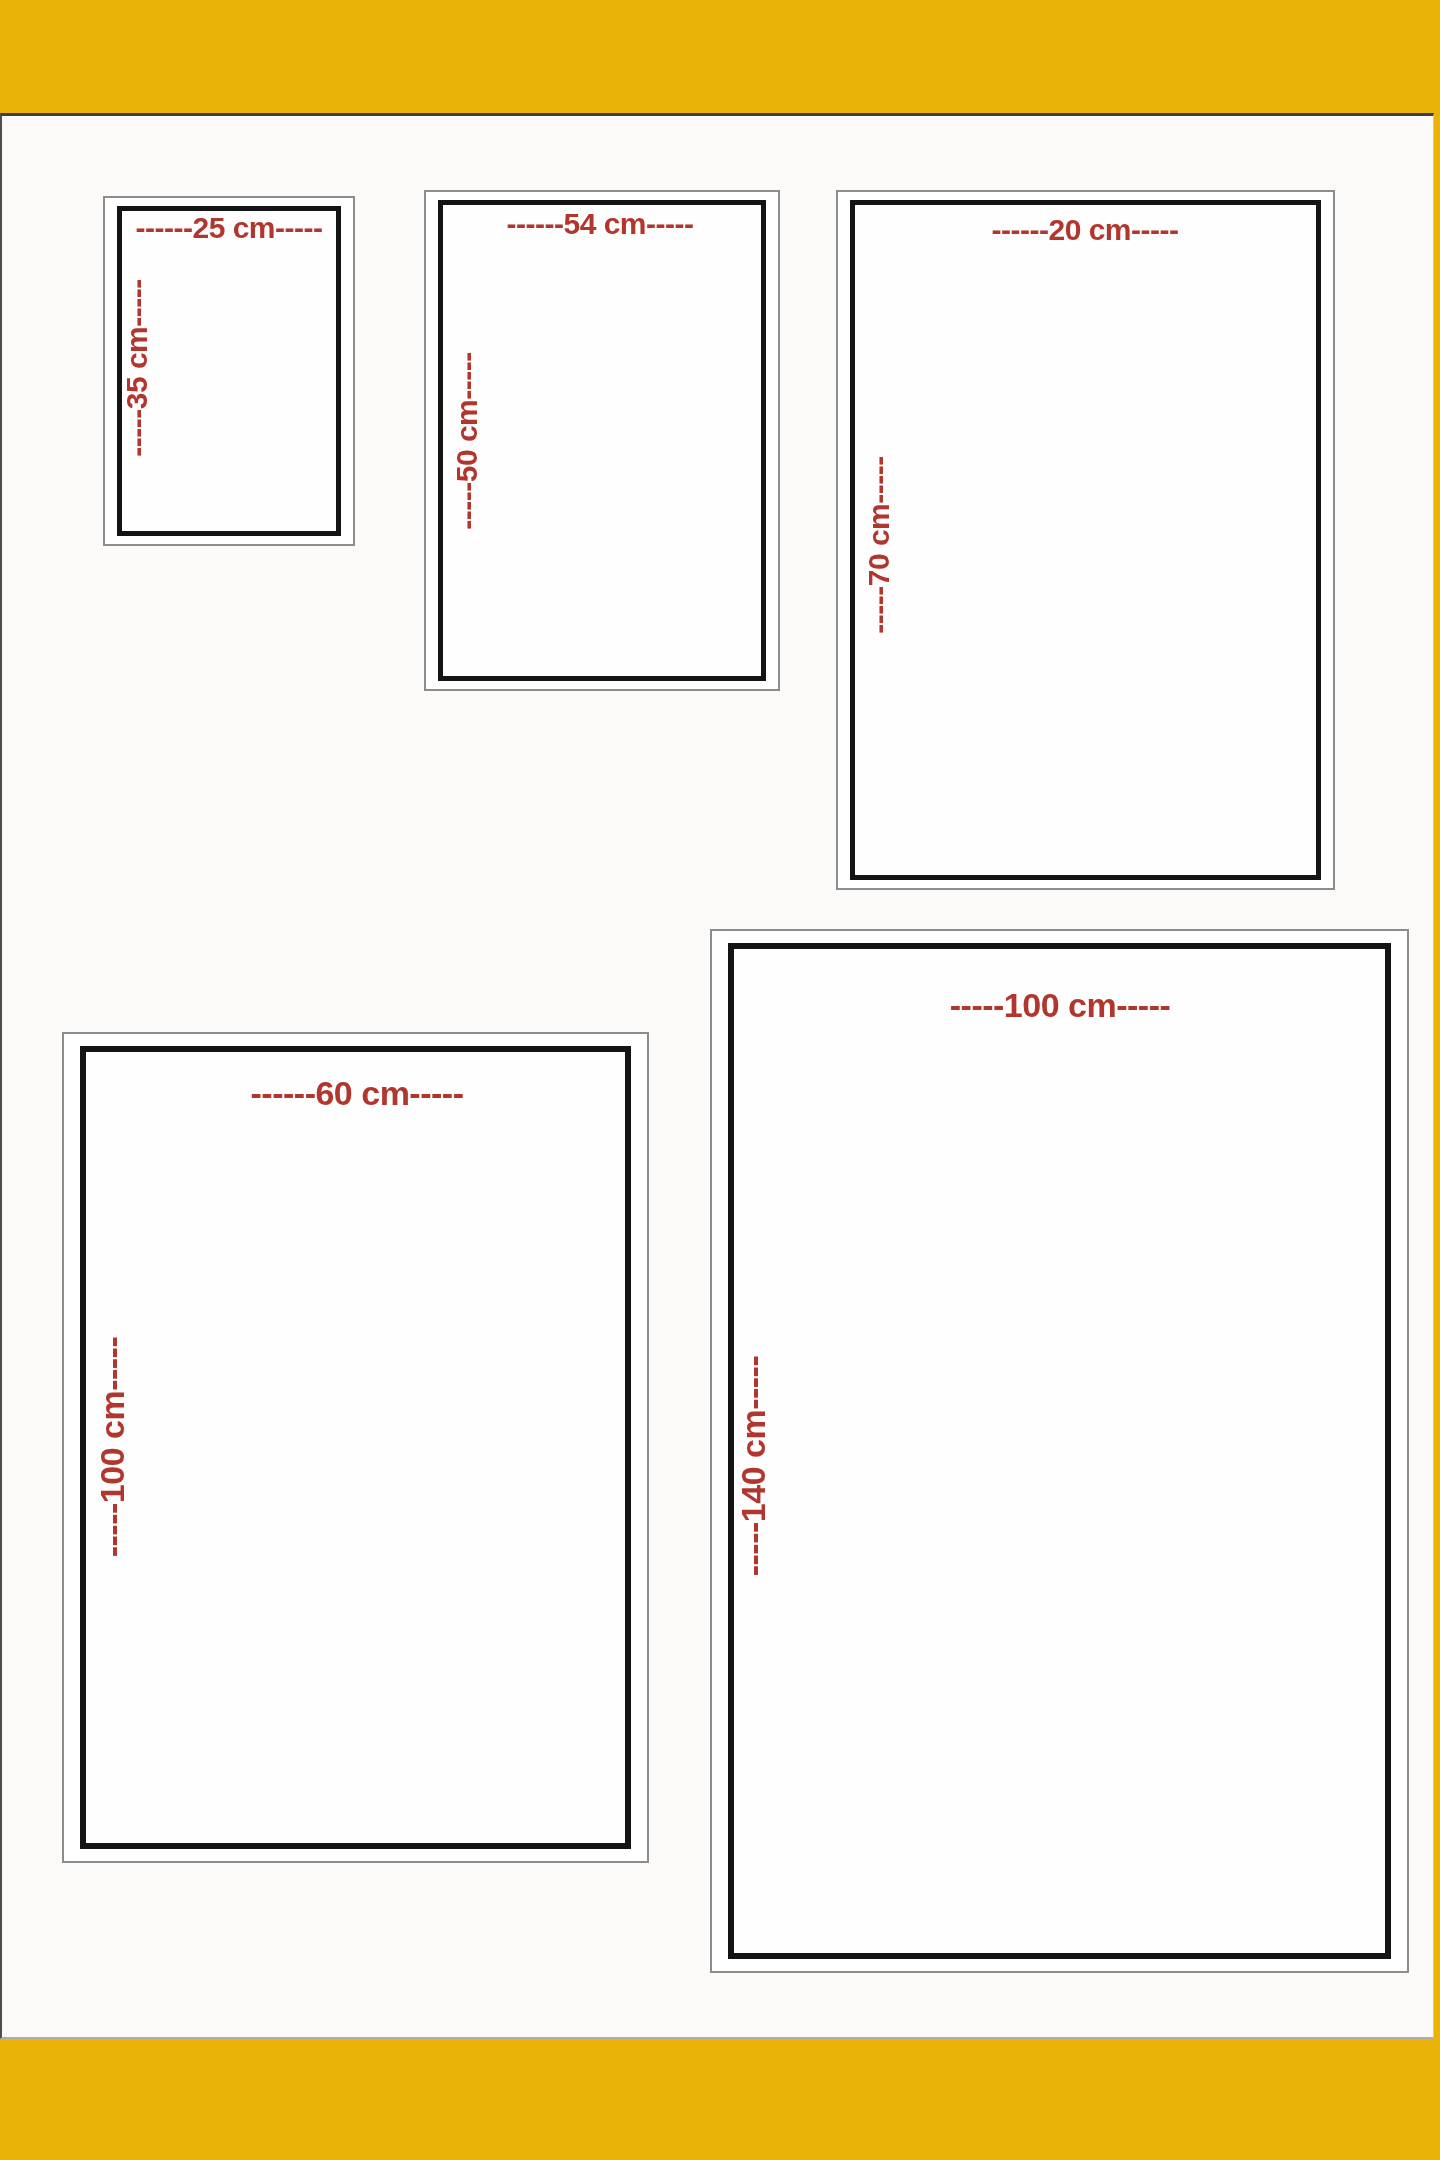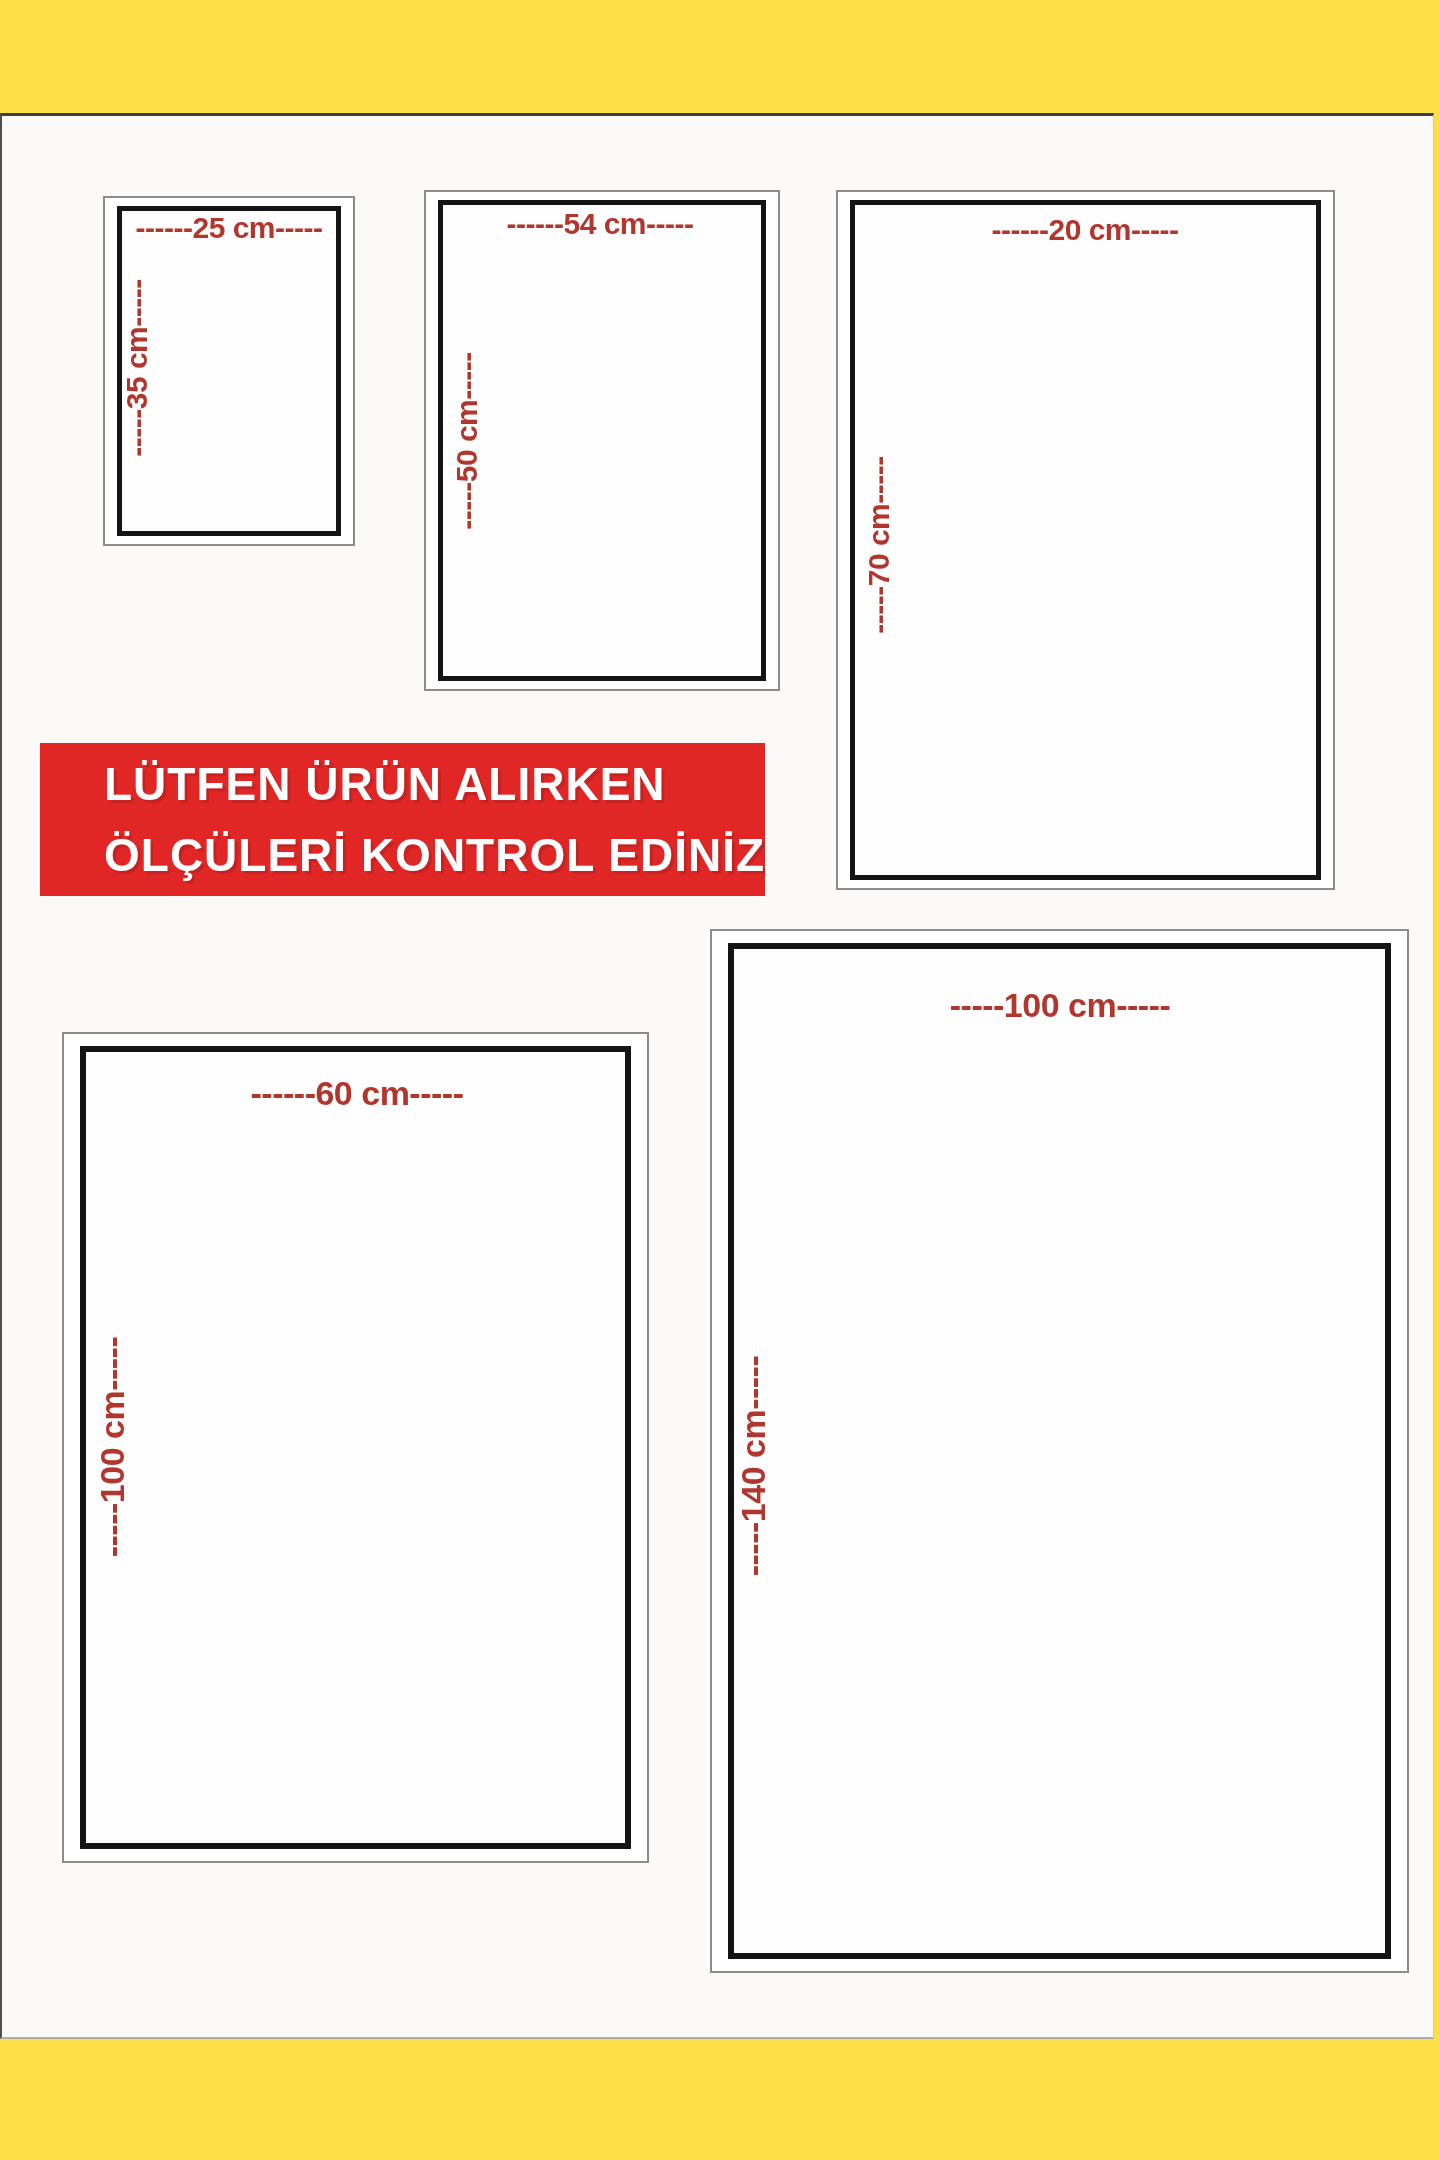--- a/index.html
+++ b/index.html
@@ -2,21 +2,21 @@
 <html><head>
 <meta charset="utf-8">
 <style>
   html,body{margin:0;padding:0;}
   body{
     width:1440px;height:2160px;
     background:#ffffff;
     font-family:"Liberation Sans", sans-serif;
     overflow:hidden;
   }
-  #stage{position:relative;width:1440px;height:2160px;background:#fde047;}
+  #stage{position:relative;width:1440px;height:2160px;background:#eab308;}
 
   
   .sheet{
     position:absolute;left:0;top:113px;width:1434px;height:1926px;
     background:#fbfaf8;
     border-top:3px solid #3e3e3e;
     border-left:2px solid #4f4f4f;
     border-right:1px solid #c9c9c9;
     border-bottom:2px solid #adadad;
     box-sizing:border-box;
@@ -106,24 +106,20 @@
   <div class="size-box fs-s" id="box-50x70">
     <div class="inner"></div>
   </div>
   <div class="label-anchor fs-s" id="lbl-b3-top">
     <span class="dim-label">------20 cm-----</span>
   </div>
   <div class="label-anchor fs-s" id="lbl-b3-side">
     <span class="dim-label rot">-----70 cm-----</span>
   </div>
 
-  <div class="banner">
-    <div class="line">LÜTFEN ÜRÜN ALIRKEN</div>
-    <div class="line">ÖLÇÜLERİ KONTROL EDİNİZ</div>
-  </div>
 
   <div class="size-box large fs-l" id="box-70x100">
     <div class="inner"></div>
   </div>
   <div class="label-anchor fs-l" id="lbl-b4-top">
     <span class="dim-label">------60 cm-----</span>
   </div>
   <div class="label-anchor fs-l" id="lbl-b4-side">
     <span class="dim-label rot">-----100 cm-----</span>
   </div>

